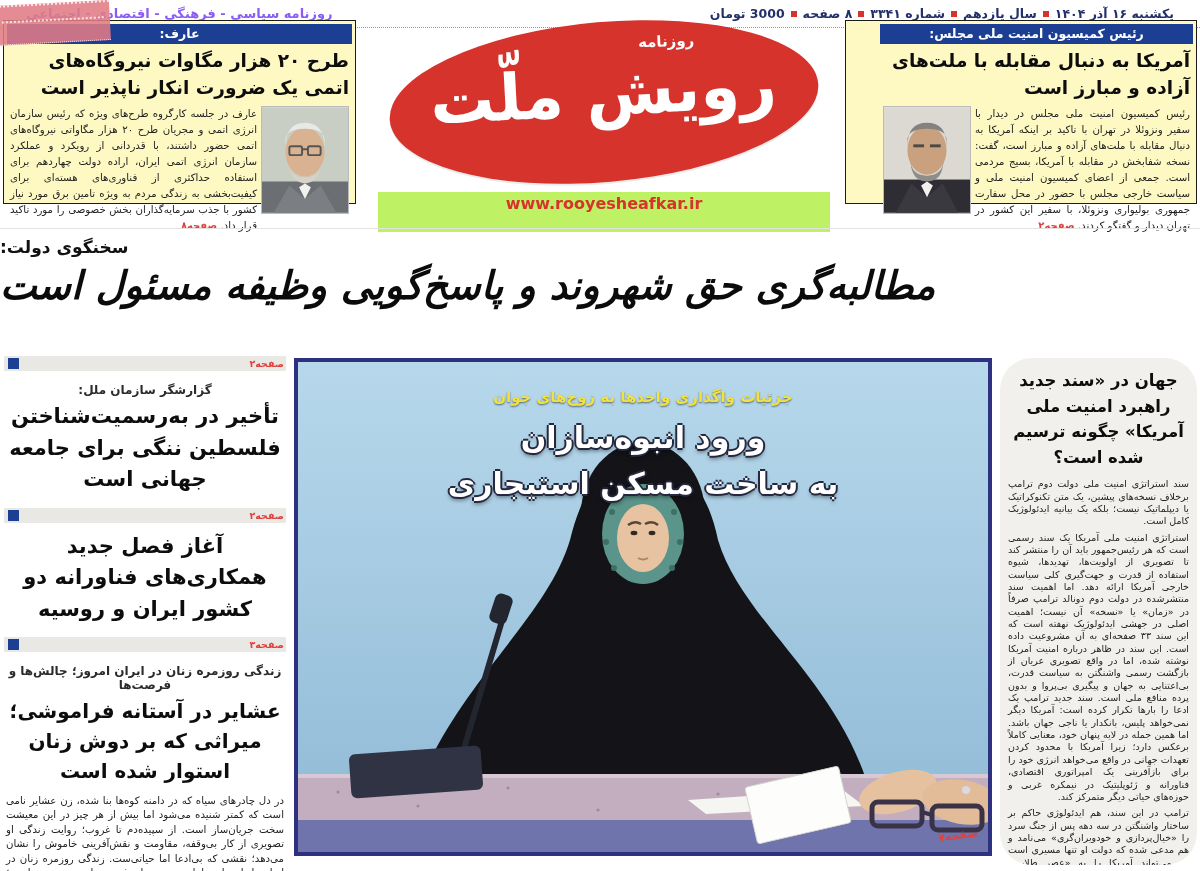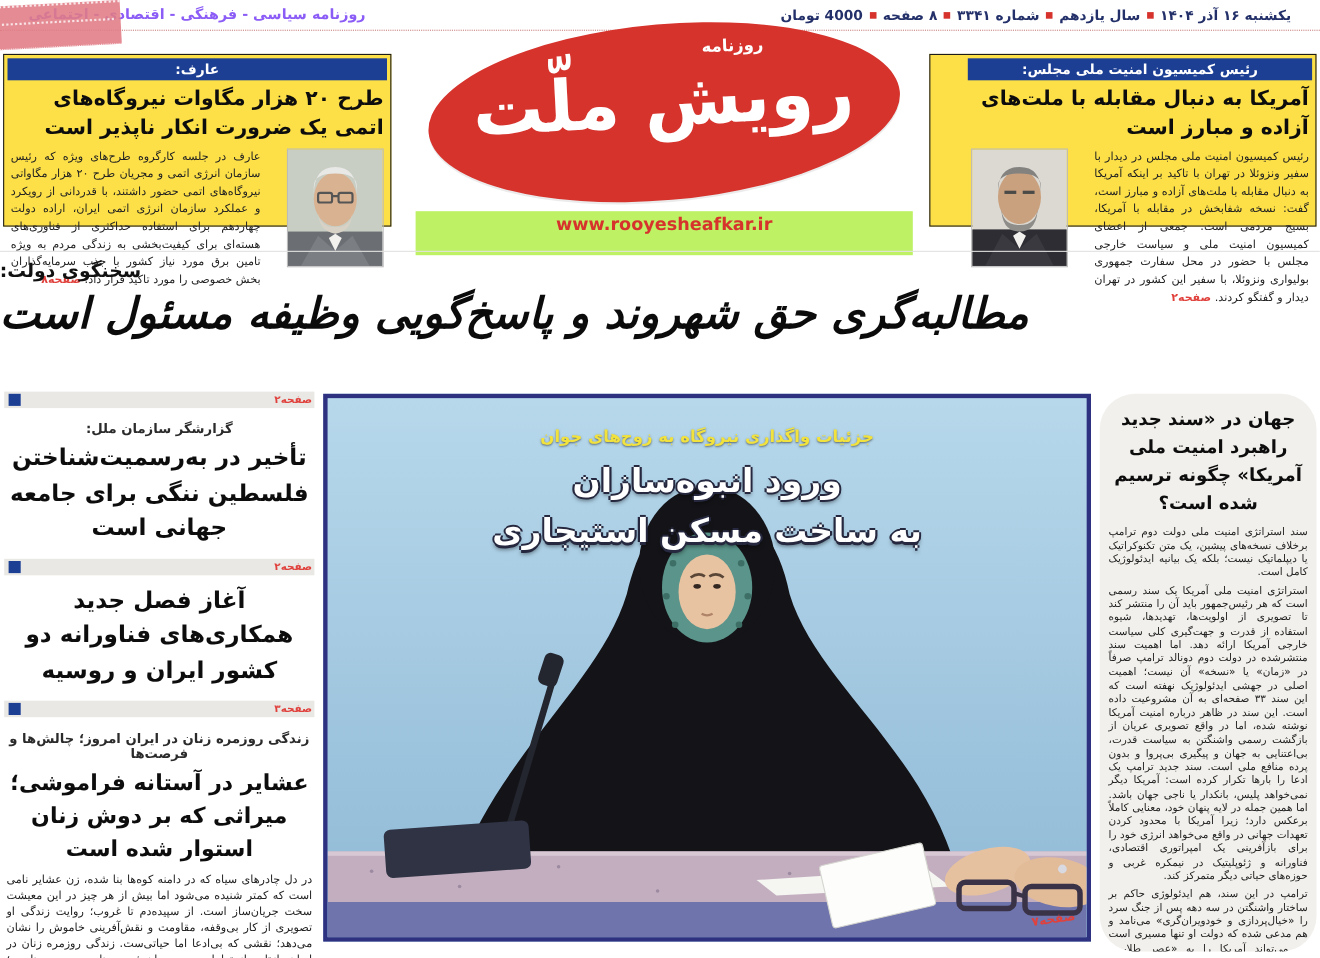--- a/index.html
+++ b/index.html
@@ -10,26 +10,26 @@
   
   .topbar { position:absolute; top:0; left:0; width:100%; height:28px; display:flex; align-items:center; justify-content:space-between; padding:0 26px; border-bottom:1px dotted #c9827f; }
   .topbar .edition { color:#8b5cf6; font-size:13px; font-weight:bold; }
   .date-line { display:flex; align-items:center; gap:6px; color:#233069; font-size:12.5px; font-weight:bold; direction:rtl; }
   .sep-sq { width:6px; height:6px; background:#d6332d; display:inline-block; }
 
   .corner-sticker { position:absolute; top:3px; left:-8px; width:118px; height:40px; background:rgba(224,123,133,.88); transform:rotate(-3deg); z-index:30; border-top:2px dotted rgba(255,255,255,.8); border-bottom:1px dotted rgba(255,255,255,.7); }
   .corner-sticker::after { content:""; position:absolute; top:14px; left:6px; right:6px; border-top:2px dotted rgba(255,255,255,.75); }
 
   
-  .news-box { position:absolute; top:49px; height:157px; border:1.5px solid #1c1c1c; background:#fde047; }
+  .news-box { position:absolute; top:20px; height:184px; border:1.5px solid #1c1c1c; background:#fef9c3; }
   .box-left  { left:3px;  width:353px; }
   .box-right { left:845px; width:352px;padding-left:31px; }
   .kicker-bar { height:20px; background:#1c3f94; color:#fff; font-size:12.5px; font-weight:bold; text-align:center; line-height:20px; margin:3px 3px 0 3px; }
   .box-headline { font-size:18.5px; font-weight:bold; color:#0d0d0d; line-height:1.45; padding:4px 6px 2px 6px; }
-  .box-body-row { display:flex; gap:24px; padding:2px 6px 4px 6px; }
+  .box-body-row { display:flex; gap:4px; padding:2px 6px 4px 6px; }
   .box-body { font-size:10.2px; line-height:1.58; text-align:justify; color:#222; flex:1; }
   .page-ref { color:#e0413c; font-weight:bold; font-size:10px; white-space:nowrap; }
   .portrait { width:88px; height:108px; flex:0 0 88px; border:1px solid #bbb; }
 
   
   .masthead { position:absolute; top:22px; left:378px; width:452px; height:200px; text-align:center; }
   .logo-oval { position:relative; width:430px; height:160px; margin:0 auto; background:#d6332d; border-radius:50%; transform:rotate(-5deg); box-shadow:0 2px 0 rgba(0,0,0,.08); }
   .logo-sub { position:absolute; top:16px; right:120px; color:#fff; font-size:15px; font-weight:bold; transform:rotate(3deg); }
   .logo-title { position:absolute; top:34px; left:0; width:100%; color:#fff; font-size:64px; font-weight:bold; transform:rotate(2deg); letter-spacing:0; }
   .site-strip { position:relative; margin-top:10px; height:40px; background:#bef264; line-height:24px; }
@@ -74,21 +74,21 @@
   <header class="topbar">
     <div class="date-line">
       <span>یکشنبه ۱۶ آذر ۱۴۰۴</span>
       <span class="sep-sq"></span>
       <span>سال یازدهم</span>
       <span class="sep-sq"></span>
       <span>شماره ۳۳۴۱</span>
       <span class="sep-sq"></span>
       <span>۸ صفحه</span>
       <span class="sep-sq"></span>
-      <span>4000 تومان</span>
+      <span>3000 تومان</span>
     </div>
     <div class="edition">روزنامه سیاسی - فرهنگی - اقتصادی - اجتماعی</div>
   </header>
 
   <section class="news-box box-right">
     <div class="kicker-bar">رئیس کمیسیون امنیت ملی مجلس:</div>
     <h2 class="box-headline">آمریکا به دنبال مقابله با ملت‌های آزاده و مبارز است</h2>
     <div class="box-body-row">
       <p class="box-body">
         <span>رئیس کمیسیون امنیت ملی مجلس در دیدار با سفیر ونزوئلا در تهران با تاکید بر اینکه آمریکا به دنبال مقابله با ملت‌های آزاده و مبارز است، گفت: نسخه شفابخش در مقابله با آمریکا، بسیج مردمی است. جمعی از اعضای کمیسیون امنیت ملی و سیاست خارجی مجلس با حضور در محل سفارت جمهوری بولیواری ونزوئلا، با سفیر این کشور در تهران دیدار و گفتگو کردند.</span>
@@ -227,21 +227,21 @@
       <polygon points="390,438 545,428 566,444 408,452" fill="#f5f5f2"></polygon>
       <rect x="452" y="414" width="96" height="58" rx="3" fill="#fdfdfb" stroke="#d5d5d0" transform="rotate(-13 500 443)"></rect>
 
       <ellipse cx="600" cy="430" rx="40" ry="20" fill="#e6c1a0" transform="rotate(-16 600 430)"></ellipse>
       <ellipse cx="664" cy="440" rx="40" ry="22" fill="#e2bb99" transform="rotate(10 664 440)"></ellipse>
       <circle cx="668" cy="428" r="4" fill="#d9d9e2"></circle>
       <rect x="574" y="440" width="50" height="24" rx="6" fill="none" stroke="#3a3348" stroke-width="5"></rect>
       <rect x="634" y="444" width="50" height="24" rx="6" fill="none" stroke="#3a3348" stroke-width="5"></rect>
       <line x1="624" y1="450" x2="634" y2="453" stroke="#3a3348" stroke-width="4"></line>
     </svg>
-    <figcaption class="photo-kicker">جزئیات واگذاری نیروگاه به زوج‌های جوان</figcaption>
+    <figcaption class="photo-kicker">جزئیات واگذاری واحدها به زوج‌های جوان</figcaption>
     <div class="photo-headline ph-line2">به ساخت مسکن استیجاری</div>
     <div class="photo-headline ph-line1">ورود انبوه‌سازان</div>
     <span class="page-ref photo-pageref">صفحه۷</span>
   </figure>
 
   <aside class="right-col">
     <h3 class="rc-headline">جهان در «سند جدید راهبرد امنیت ملی آمریکا» چگونه ترسیم شده است؟</h3>
     <div class="rc-body">
       <p>سند استراتژی امنیت ملی دولت دوم ترامپ برخلاف نسخه‌های پیشین، یک متن تکنوکراتیک یا دیپلماتیک نیست؛ بلکه یک بیانیه ایدئولوژیک کامل است.</p>
       <p>استراتژی امنیت ملی آمریکا یک سند رسمی است که هر رئیس‌جمهور باید آن را منتشر کند تا تصویری از اولویت‌ها، تهدیدها، شیوه استفاده از قدرت و جهت‌گیری کلی سیاست خارجی آمریکا ارائه دهد. اما اهمیت سند منتشرشده در دولت دوم دونالد ترامپ صرفاً در «زمان» یا «نسخه» آن نیست؛ اهمیت اصلی در جهشی ایدئولوژیک نهفته است که این سند ۳۳ صفحه‌ای به آن مشروعیت داده است. این سند در ظاهر درباره امنیت آمریکا نوشته شده، اما در واقع تصویری عریان از بازگشت رسمی واشنگتن به سیاست قدرت، بی‌اعتنایی به جهان و پیگیری بی‌پروا و بدون پرده منافع ملی است. سند جدید ترامپ یک ادعا را بارها تکرار کرده است: آمریکا دیگر نمی‌خواهد پلیس، بانکدار یا ناجی جهان باشد. اما همین جمله در لایه پنهان خود، معنایی کاملاً برعکس دارد؛ زیرا آمریکا با محدود کردن تعهدات جهانی در واقع می‌خواهد انرژی خود را برای بازآفرینی یک امپراتوری اقتصادی، فناورانه و ژئوپلیتیک در نیمکره غربی و حوزه‌های حیاتی دیگر متمرکز کند.</p>

